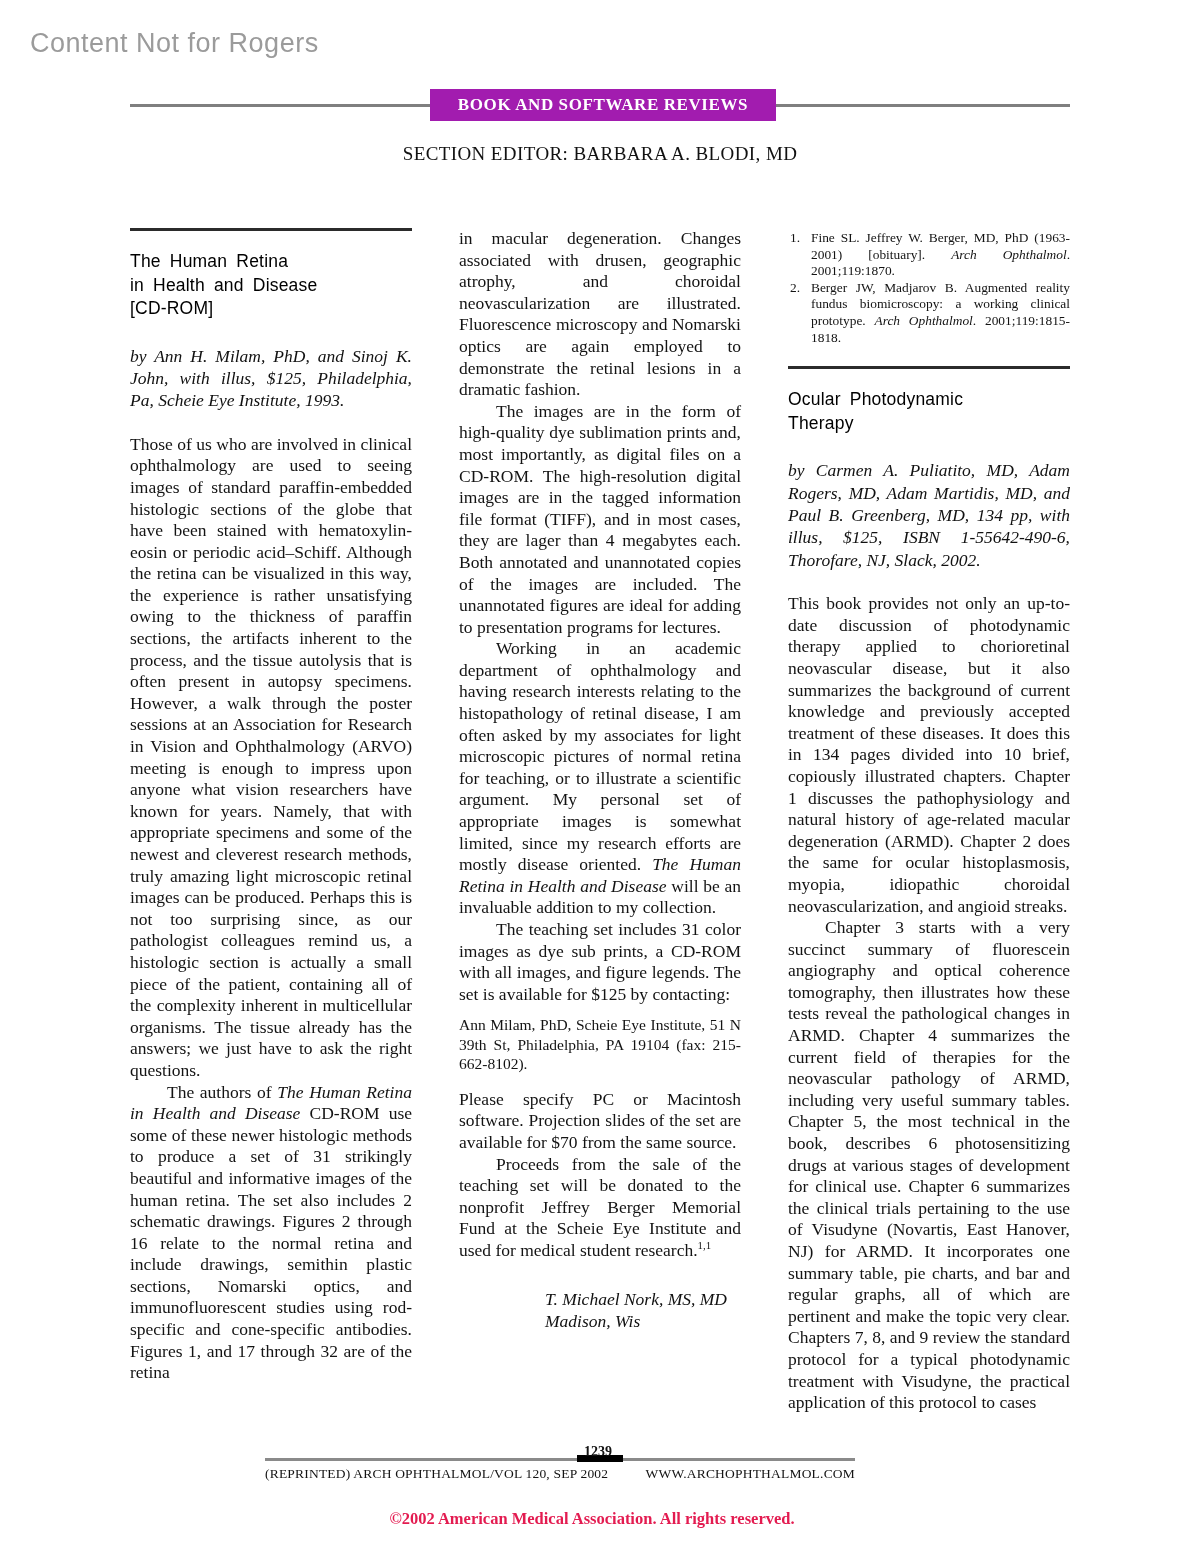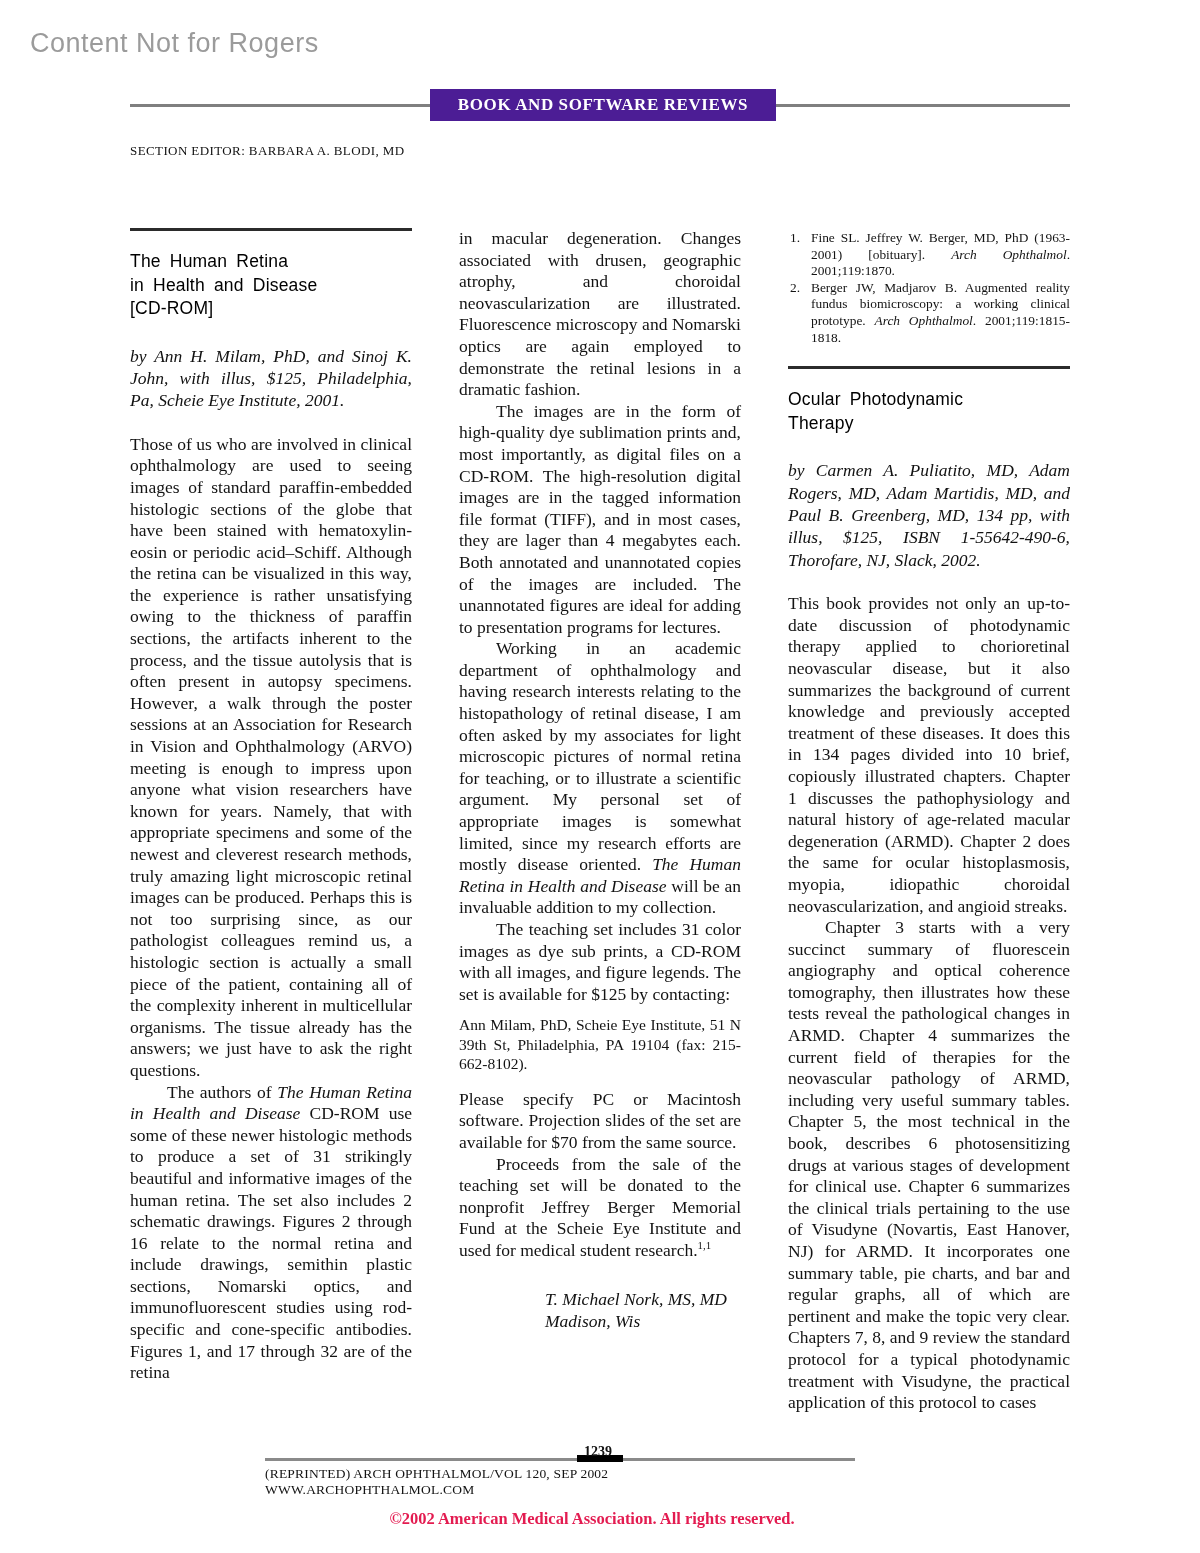--- a/index.html
+++ b/index.html
@@ -48,22 +48,22 @@
     font-weight: 700;
     font-size: 17px;
     letter-spacing: 0.6px;
     white-space: nowrap;
   }
   .section-editor {
     position: absolute;
     left: 130px;
     top: 143px;
     width: 940px;
-    text-align: left;
-    font-size: 13px;
+    text-align: center;
+    font-size: 19px;
     letter-spacing: 0.4px;
     color: #111111;
   }
   .columns {
     position: absolute;
     left: 130px;
     top: 228px;
     width: 941px;
     display: flex;
     gap: 47px;
@@ -171,21 +171,20 @@
     position: absolute;
     left: 265px;
     top: 1466px;
     width: 590px;
     display: flex;
     justify-content: space-between;
     font-size: 13.5px;
     letter-spacing: 0.2px;
     color: #131313;
     white-space: nowrap;
-    flex-direction: column;
   }
   .page-number {
     position: absolute;
     left: 0;
     top: 1444px;
     width: 1196px;
     text-align: center;
     font-weight: 700;
     font-size: 14px;
     color: #131313;
@@ -201,29 +200,29 @@
   }
 </style>
 </head>
 <body>
 
 <div class="page">
 
   <div class="watermark" style="color: rgb(155, 155, 155);">Content Not for Rogers</div>
 
   <div class="header-rule" style="background: rgb(127, 127, 127);"></div>
-  <div class="banner" style="background: #4c1d95; color: rgb(255, 255, 255);">BOOK AND SOFTWARE REVIEWS</div>
+  <div class="banner" style="background: #a21caf; color: rgb(255, 255, 255);">BOOK AND SOFTWARE REVIEWS</div>
   <div class="section-editor">SECTION EDITOR: BARBARA A. BLODI, MD</div>
 
   <div class="columns">
 
     <div class="col">
       <div class="title-rule"></div>
       <h2 class="review-title">The Human Retina<br>in Health and Disease<br>[CD-ROM]</h2>
-      <p class="byline">by Ann H. Milam, PhD, and Sinoj K. John, with illus, $125, Philadelphia, Pa, Scheie Eye Institute, 2001.</p>
+      <p class="byline">by Ann H. Milam, PhD, and Sinoj K. John, with illus, $125, Philadelphia, Pa, Scheie Eye Institute, 1993.</p>
       <p class="body">Those of us who are involved in clinical ophthalmology are used to seeing images of standard paraffin-embedded histologic sections of the globe that have been stained with hematoxylin-eosin or periodic acid–Schiff. Although the retina can be visualized in this way, the experience is rather unsatisfying owing to the thickness of paraffin sections, the artifacts inherent to the process, and the tissue autolysis that is often present in autopsy specimens. However, a walk through the poster sessions at an Association for Research in Vision and Ophthalmology (ARVO) meeting is enough to impress upon anyone what vision researchers have known for years. Namely, that with appropriate specimens and some of the newest and cleverest research methods, truly amazing light microscopic retinal images can be produced. Perhaps this is not too surprising since, as our pathologist colleagues remind us, a histologic section is actually a small piece of the patient, containing all of the complexity inherent in multicellular organisms. The tissue already has the answers; we just have to ask the right questions.</p>
       <p class="body indent">The authors of <i>The Human Retina in Health and Disease</i> CD-ROM use some of these newer histologic methods to produce a set of 31 strikingly beautiful and informative images of the human retina. The set also includes 2 schematic drawings. Figures 2 through 16 relate to the normal retina and include drawings, semithin plastic sections, Nomarski optics, and immunofluorescent studies using rod-specific and cone-specific antibodies. Figures 1, and 17 through 32 are of the retina</p>
     </div>
 
     <div class="col">
       <p class="body">in macular degeneration. Changes associated with drusen, geographic atrophy, and choroidal neovascularization are illustrated. Fluorescence microscopy and Nomarski optics are again employed to demonstrate the retinal lesions in a dramatic fashion.</p>
       <p class="body indent">The images are in the form of high-quality dye sublimation prints and, most importantly, as digital files on a CD-ROM. The high-resolution digital images are in the tagged information file format (TIFF), and in most cases, they are lager than 4 megabytes each. Both annotated and unannotated copies of the images are included. The unannotated figures are ideal for adding to presentation programs for lectures.</p>
       <p class="body indent">Working in an academic department of ophthalmology and having research interests relating to the histopathology of retinal disease, I am often asked by my associates for light microscopic pictures of normal retina for teaching, or to illustrate a scientific argument. My personal set of appropriate images is somewhat limited, since my research efforts are mostly disease oriented. <i>The Human Retina in Health and Disease</i> will be an invaluable addition to my collection.</p>
       <p class="body indent">The teaching set includes 31 color images as dye sub prints, a CD-ROM with all images, and figure legends. The set is available for $125 by contacting:</p>
       <p class="contact">Ann Milam, PhD, Scheie Eye Institute, 51 N 39th St, Philadelphia, PA 19104 (fax: 215-662-8102).</p>

